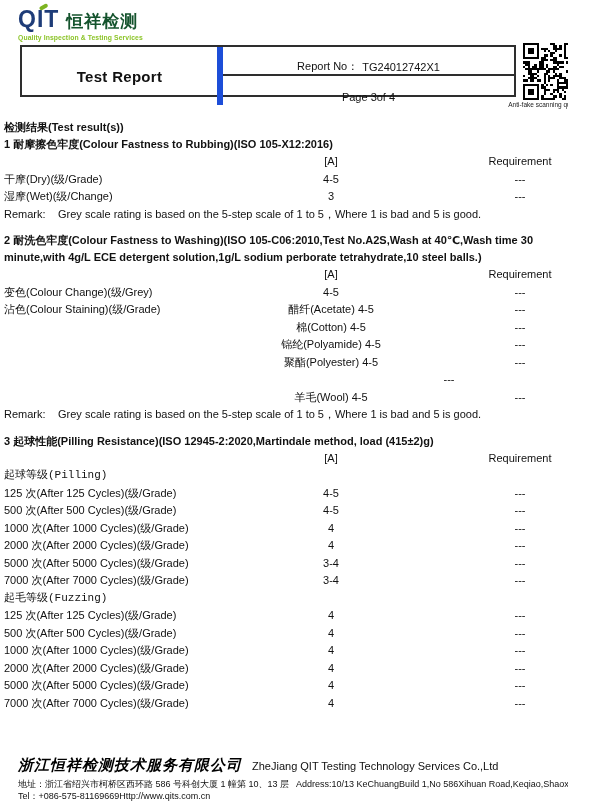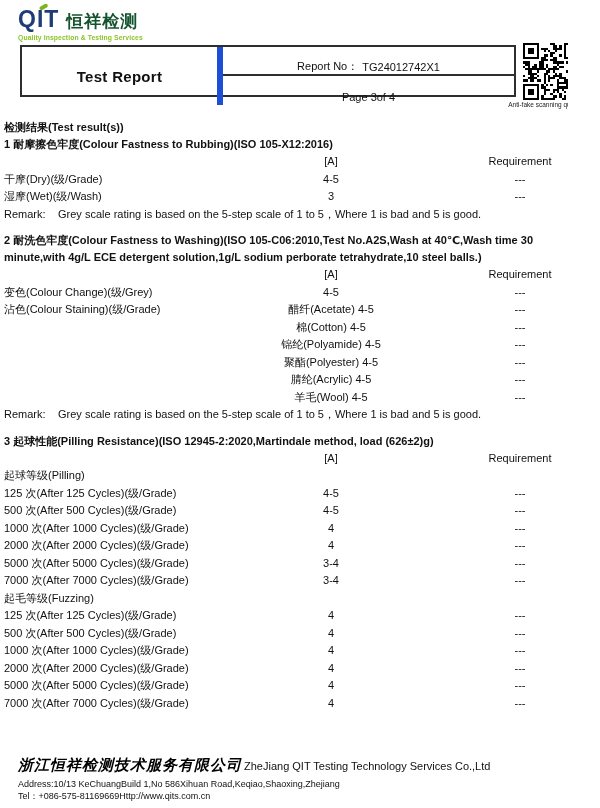--- a/index.html
+++ b/index.html
@@ -26,27 +26,27 @@
   .qr svg{display:block;width:100%;height:100%;shape-rendering:crispEdges;}
   .qr-caption{position:absolute;left:500px;top:101px;width:88px;text-align:center;font-size:6.5px;color:#222;}
   
   .content{position:absolute;left:4px;top:119px;width:564px;font-size:11px;}
   .results-heading{font-weight:bold;line-height:17px;}
   .sec-title{font-weight:bold;line-height:17px;}
   .sec--gap{margin-top:9px;}
   .trow{display:grid;grid-template-columns:232px 190px 1fr 96px;line-height:17.5px;}
   .trow .val{text-align:center;}
   .trow .req{text-align:center;}
-  .grp{line-height:17.5px;}
+  .grp{line-height:17.5px;font-family:Liberation Mono, monospace;}
   .remark{display:flex;line-height:17.5px;justify-content:space-between;}
   .remark .rlabel{flex:none;width:54px;}
   .remark .rtext{flex:1;}
   
   .footer{position:absolute;left:18px;top:756px;width:567px;}
-  .company-line{display:flex;align-items:baseline;gap:2px;}
+  .company-line{display:flex;align-items:baseline;gap:10px;}
   .company-cn{font-family:"DejaVu Serif","Liberation Serif",serif;font-style:italic;font-weight:bold;font-size:15px;letter-spacing:1px;color:#000;}
   .company-en{font-size:11px;color:#111;}
   .addr-line{display:flex;gap:7px;font-size:9px;line-height:12px;margin-top:3px;white-space:nowrap;}
   .tel-line{display:flex;gap:0;font-size:9px;line-height:12px;white-space:nowrap;}
 </style>
 </head>
 <body>
 
 <div class="page">
 
@@ -306,21 +306,21 @@
         <span></span>
         <span class="req">Requirement</span>
       </div>
       <div class="trow">
         <span class="lbl">干摩(Dry)(级/Grade)</span>
         <span class="val">4-5</span>
         <span></span>
         <span class="req">---</span>
       </div>
       <div class="trow">
-        <span class="lbl">湿摩(Wet)(级/Wash)</span>
+        <span class="lbl">湿摩(Wet)(级/Change)</span>
         <span class="val">3</span>
         <span></span>
         <span class="req">---</span>
       </div>
       <div class="remark">
         <span class="rlabel">Remark:</span>
         <span class="rtext">Grey scale rating is based on the 5-step scale of 1 to 5，Where 1 is bad and 5 is good.</span>
       </div>
     </section>
 
@@ -357,38 +357,37 @@
         <span class="req">---</span>
       </div>
       <div class="trow">
         <span class="lbl"></span>
         <span class="val">聚酯(Polyester) 4-5</span>
         <span></span>
         <span class="req">---</span>
       </div>
       <div class="trow">
         <span class="lbl"></span>
-        <span class="val">腈纶(Acrylic) 4-5</span>
         <span></span>
         <span class="req">---</span>
       </div>
       <div class="trow">
         <span class="lbl"></span>
         <span class="val">羊毛(Wool) 4-5</span>
         <span></span>
         <span class="req">---</span>
       </div>
       <div class="remark">
         <span class="rlabel">Remark:</span>
         <span class="rtext">Grey scale rating is based on the 5-step scale of 1 to 5，Where 1 is bad and 5 is good.</span>
       </div>
     </section>
 
     <section class="sec--gap">
-      <div class="sec-title">3 起球性能(Pilling Resistance)(ISO 12945-2:2020,Martindale method, load (626±2)g)</div>
+      <div class="sec-title">3 起球性能(Pilling Resistance)(ISO 12945-2:2020,Martindale method, load (415±2)g)</div>
       <div class="trow">
         <span class="lbl"></span>
         <span class="val">[A]</span>
         <span></span>
         <span class="req">Requirement</span>
       </div>
 
       <div class="grp">起球等级(Pilling)</div>
       <div class="trow">
         <span class="lbl">125 次(After 125 Cycles)(级/Grade)</span>
@@ -466,20 +465,21 @@
       </div>
     </section>
   </div>
 
   <div class="footer">
     <div class="company-line">
       <span class="company-cn">浙江恒祥检测技术服务有限公司</span>
       <span class="company-en">ZheJiang QIT Testing Technology Services Co.,Ltd</span>
     </div>
     <div class="addr-line">
+      <span>地址：浙江省绍兴市柯桥区西环路 586 号科创大厦 1 幢第 10、13 层</span>
       <span>Address:10/13 KeChuangBuild 1,No 586Xihuan Road,Keqiao,Shaoxing,Zhejiang</span>
     </div>
     <div class="tel-line">
       <span>Tel：</span>
       <span>+086-575-81169669</span>
       <span>Http://www.qits.com.cn</span>
     </div>
   </div>
 
 </div>

